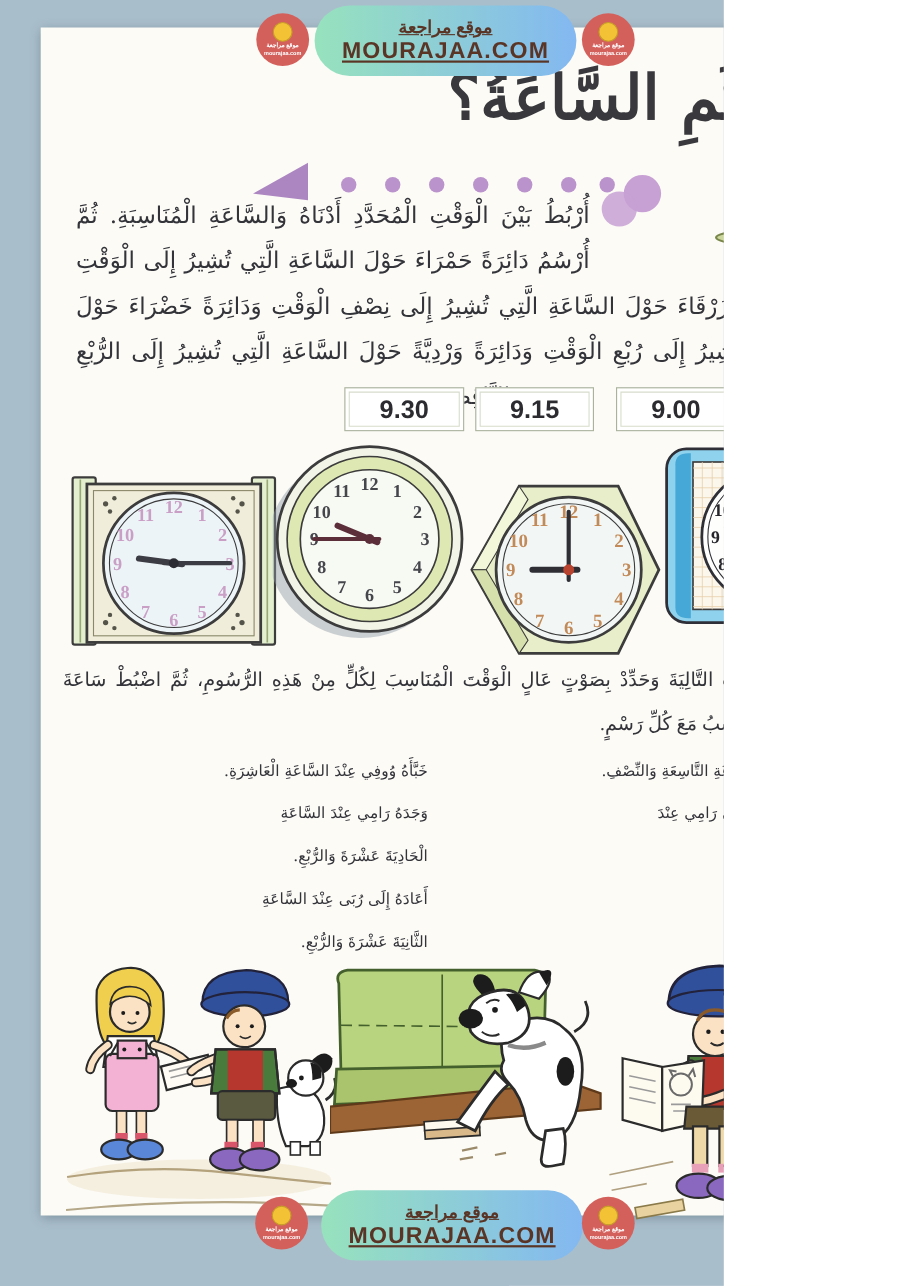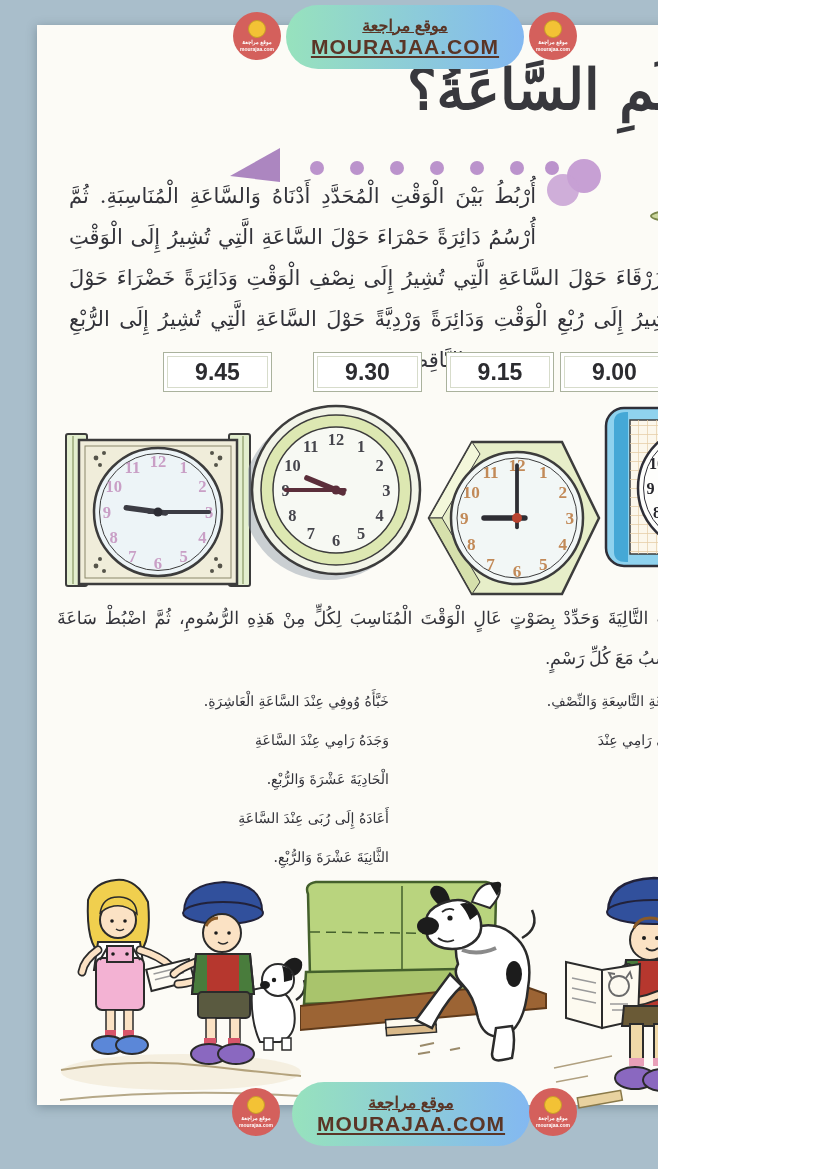--- a/index.html
+++ b/index.html
@@ -113,23 +113,22 @@
     <circle cx="330" cy="26" r="7" fill="#bb93cc"></circle>
     <circle cx="362" cy="34" r="17" fill="#c7a0d4"></circle>
   </svg>
 
   <div class="inst1 arabic">
     <span class="inst1-marker"></span>
     <span class="dog-gap"></span>
     <span class="inst-text">أُرْبُطُ بَيْنَ الْوَقْتِ الْمُحَدَّدِ أَدْنَاهُ وَالسَّاعَةِ الْمُنَاسِبَةِ. ثُمَّ أُرْسُمُ دَائِرَةً حَمْرَاءَ حَوْلَ السَّاعَةِ الَّتِي تُشِيرُ إِلَى الْوَقْتِ الْكَامِلِ وَدَائِرَةً زَرْقَاءَ حَوْلَ السَّاعَةِ الَّتِي تُشِيرُ إِلَى نِصْفِ الْوَقْتِ وَدَائِرَةً خَضْرَاءَ حَوْلَ السَّاعَةِ الَّتِي تُشِيرُ إِلَى رُبْعِ الْوَقْتِ وَدَائِرَةً وَرْدِيَّةً حَوْلَ السَّاعَةِ الَّتِي تُشِيرُ إِلَى الرُّبْعِ النَّاقِصِ.</span>
   </div>
 
-  <div class="time-box" style="left:163px;width:107px;">9.45</div>
   <div class="time-box" style="left:313px;width:107px;">9.30</div>
-  <div class="time-box" style="left:432px;width:106px;margin-left:14px;">9.15</div>
+  <div class="time-box" style="left:432px;width:106px;">9.15</div>
   <div class="time-box" style="left:560px;width:107px;">9.00</div>
 
   <svg class="clock" style="left:63px;top:422px;" width="190" height="175" viewBox="0 0 190 175">
     <rect x="3" y="12" width="21" height="152" rx="2" fill="#e3efcf" stroke="#3c3c3c" stroke-width="2"></rect>
     <line x1="10" y1="14" x2="10" y2="162" stroke="#9aa878" stroke-width="1.5"></line>
     <rect x="166" y="12" width="21" height="152" rx="2" fill="#e3efcf" stroke="#3c3c3c" stroke-width="2"></rect>
     <line x1="180" y1="14" x2="180" y2="162" stroke="#9aa878" stroke-width="1.5"></line>
     <rect x="16" y="18" width="158" height="144" fill="#f0edda" stroke="#3c3c3c" stroke-width="2.5"></rect>
     <rect x="22" y="24" width="146" height="132" fill="none" stroke="#8a876a" stroke-width="1"></rect>
     <g fill="#55544a">

